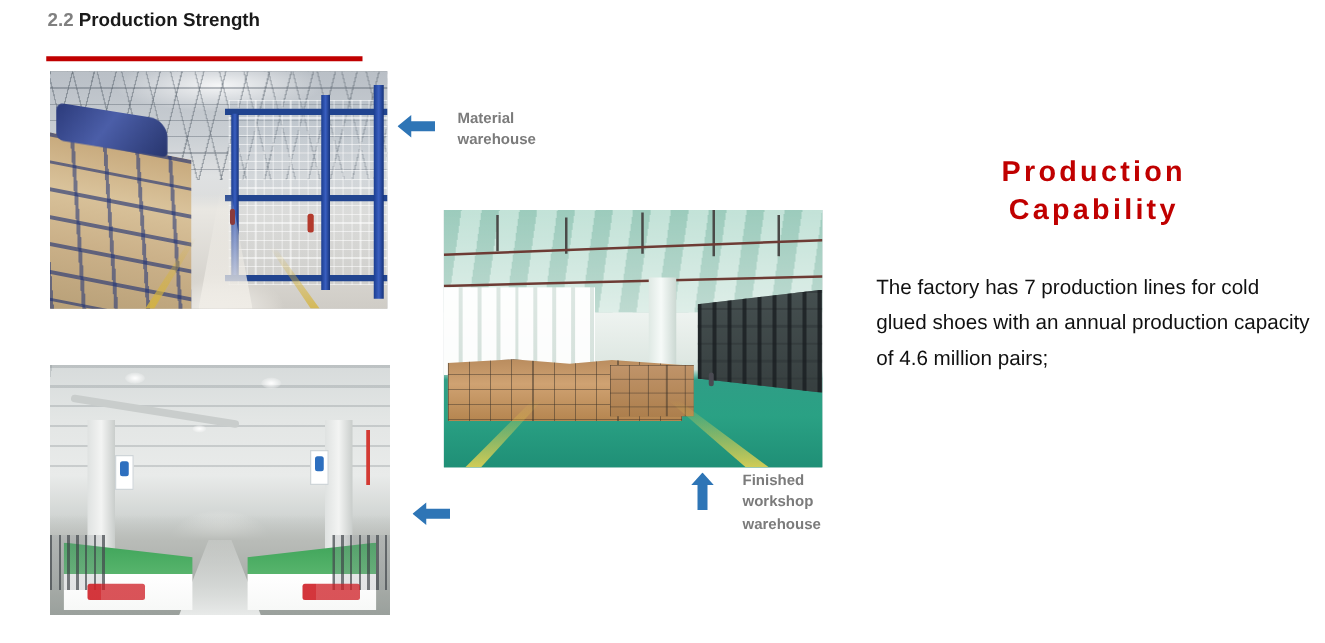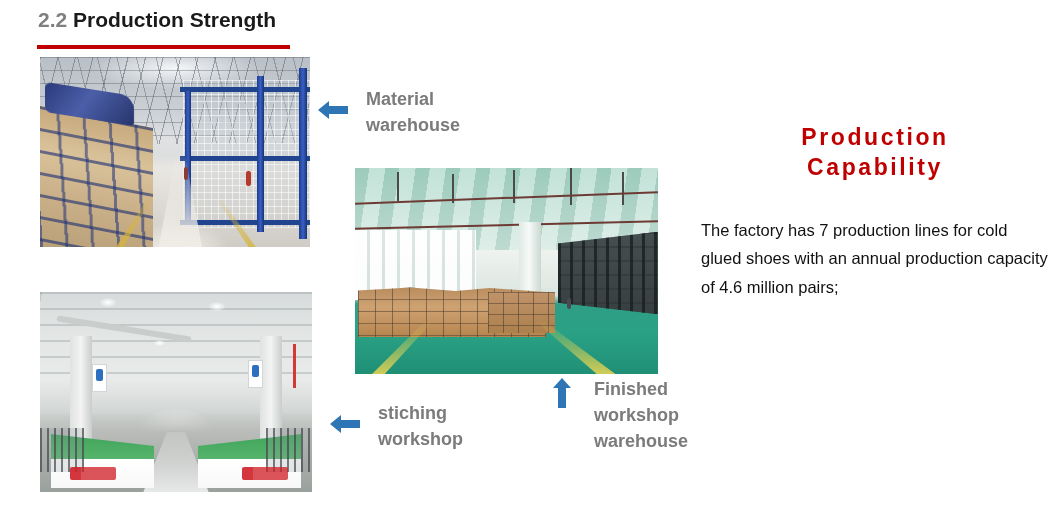--- a/index.html
+++ b/index.html
@@ -13,21 +13,21 @@
     position: relative;
     overflow: hidden;
     font-family: "Liberation Sans", sans-serif;
   }
 
   
   #slide-title {
     position: absolute;
     left: 38px;
     top: 8px;
-    font-size: 21px;
+    font-size: 15px;
     font-weight: bold;
     letter-spacing: 0px;
     white-space: nowrap;
   }
   #slide-title .num { color: #808080; }
   #slide-title .txt { color: #1a1a1a; }
 
   #title-rule {
     position: absolute;
     left: 37px;
@@ -267,21 +267,21 @@
     position: absolute; left: 70%; top: 63%; width: 4px; height: 11px;
     background: #4a4a52; border-radius: 2px;
   }
 
   
   .callout { position: absolute; display: flex; align-items: center; }
   .callout .arrow-box { flex: 0 0 auto; }
   .callout .label {
     color: #7b7b7b;
     font-weight: bold;
-    font-size: 18px;
+    font-size: 12px;
     line-height: 1.45;
     white-space: pre-line;
   }
   #callout-material { left: 318px; top: 86px; }
   #callout-material .label { margin-left: 18px; }
   #callout-stitching { left: 330px; top: 400px; }
   #callout-stitching .label { margin-left: 18px; }
   #callout-finished { left: 552px; top: 378px; align-items: flex-start; }
   #callout-finished .label { margin-left: 22px; margin-top: -2px; }
 
@@ -389,22 +389,20 @@
   <span class="label">Material
 warehouse</span>
 </div>
 
 <div class="callout" id="callout-stitching">
   <span class="arrow-box">
     <svg width="30" height="22" viewBox="0 0 30 22" aria-hidden="true">
       <polygon points="0,11 11,2 11,7 30,7 30,15 11,15 11,20" fill="#2E75B6"></polygon>
     </svg>
   </span>
-  <span class="label">stiching
-workshop</span>
 </div>
 
 <div class="callout" id="callout-finished">
   <span class="arrow-box">
     <svg width="20" height="30" viewBox="0 0 20 30" aria-hidden="true">
       <polygon points="10,0 19,10 14,10 14,30 6,30 6,10 1,10" fill="#2E75B6"></polygon>
     </svg>
   </span>
   <span class="label">Finished
 workshop

